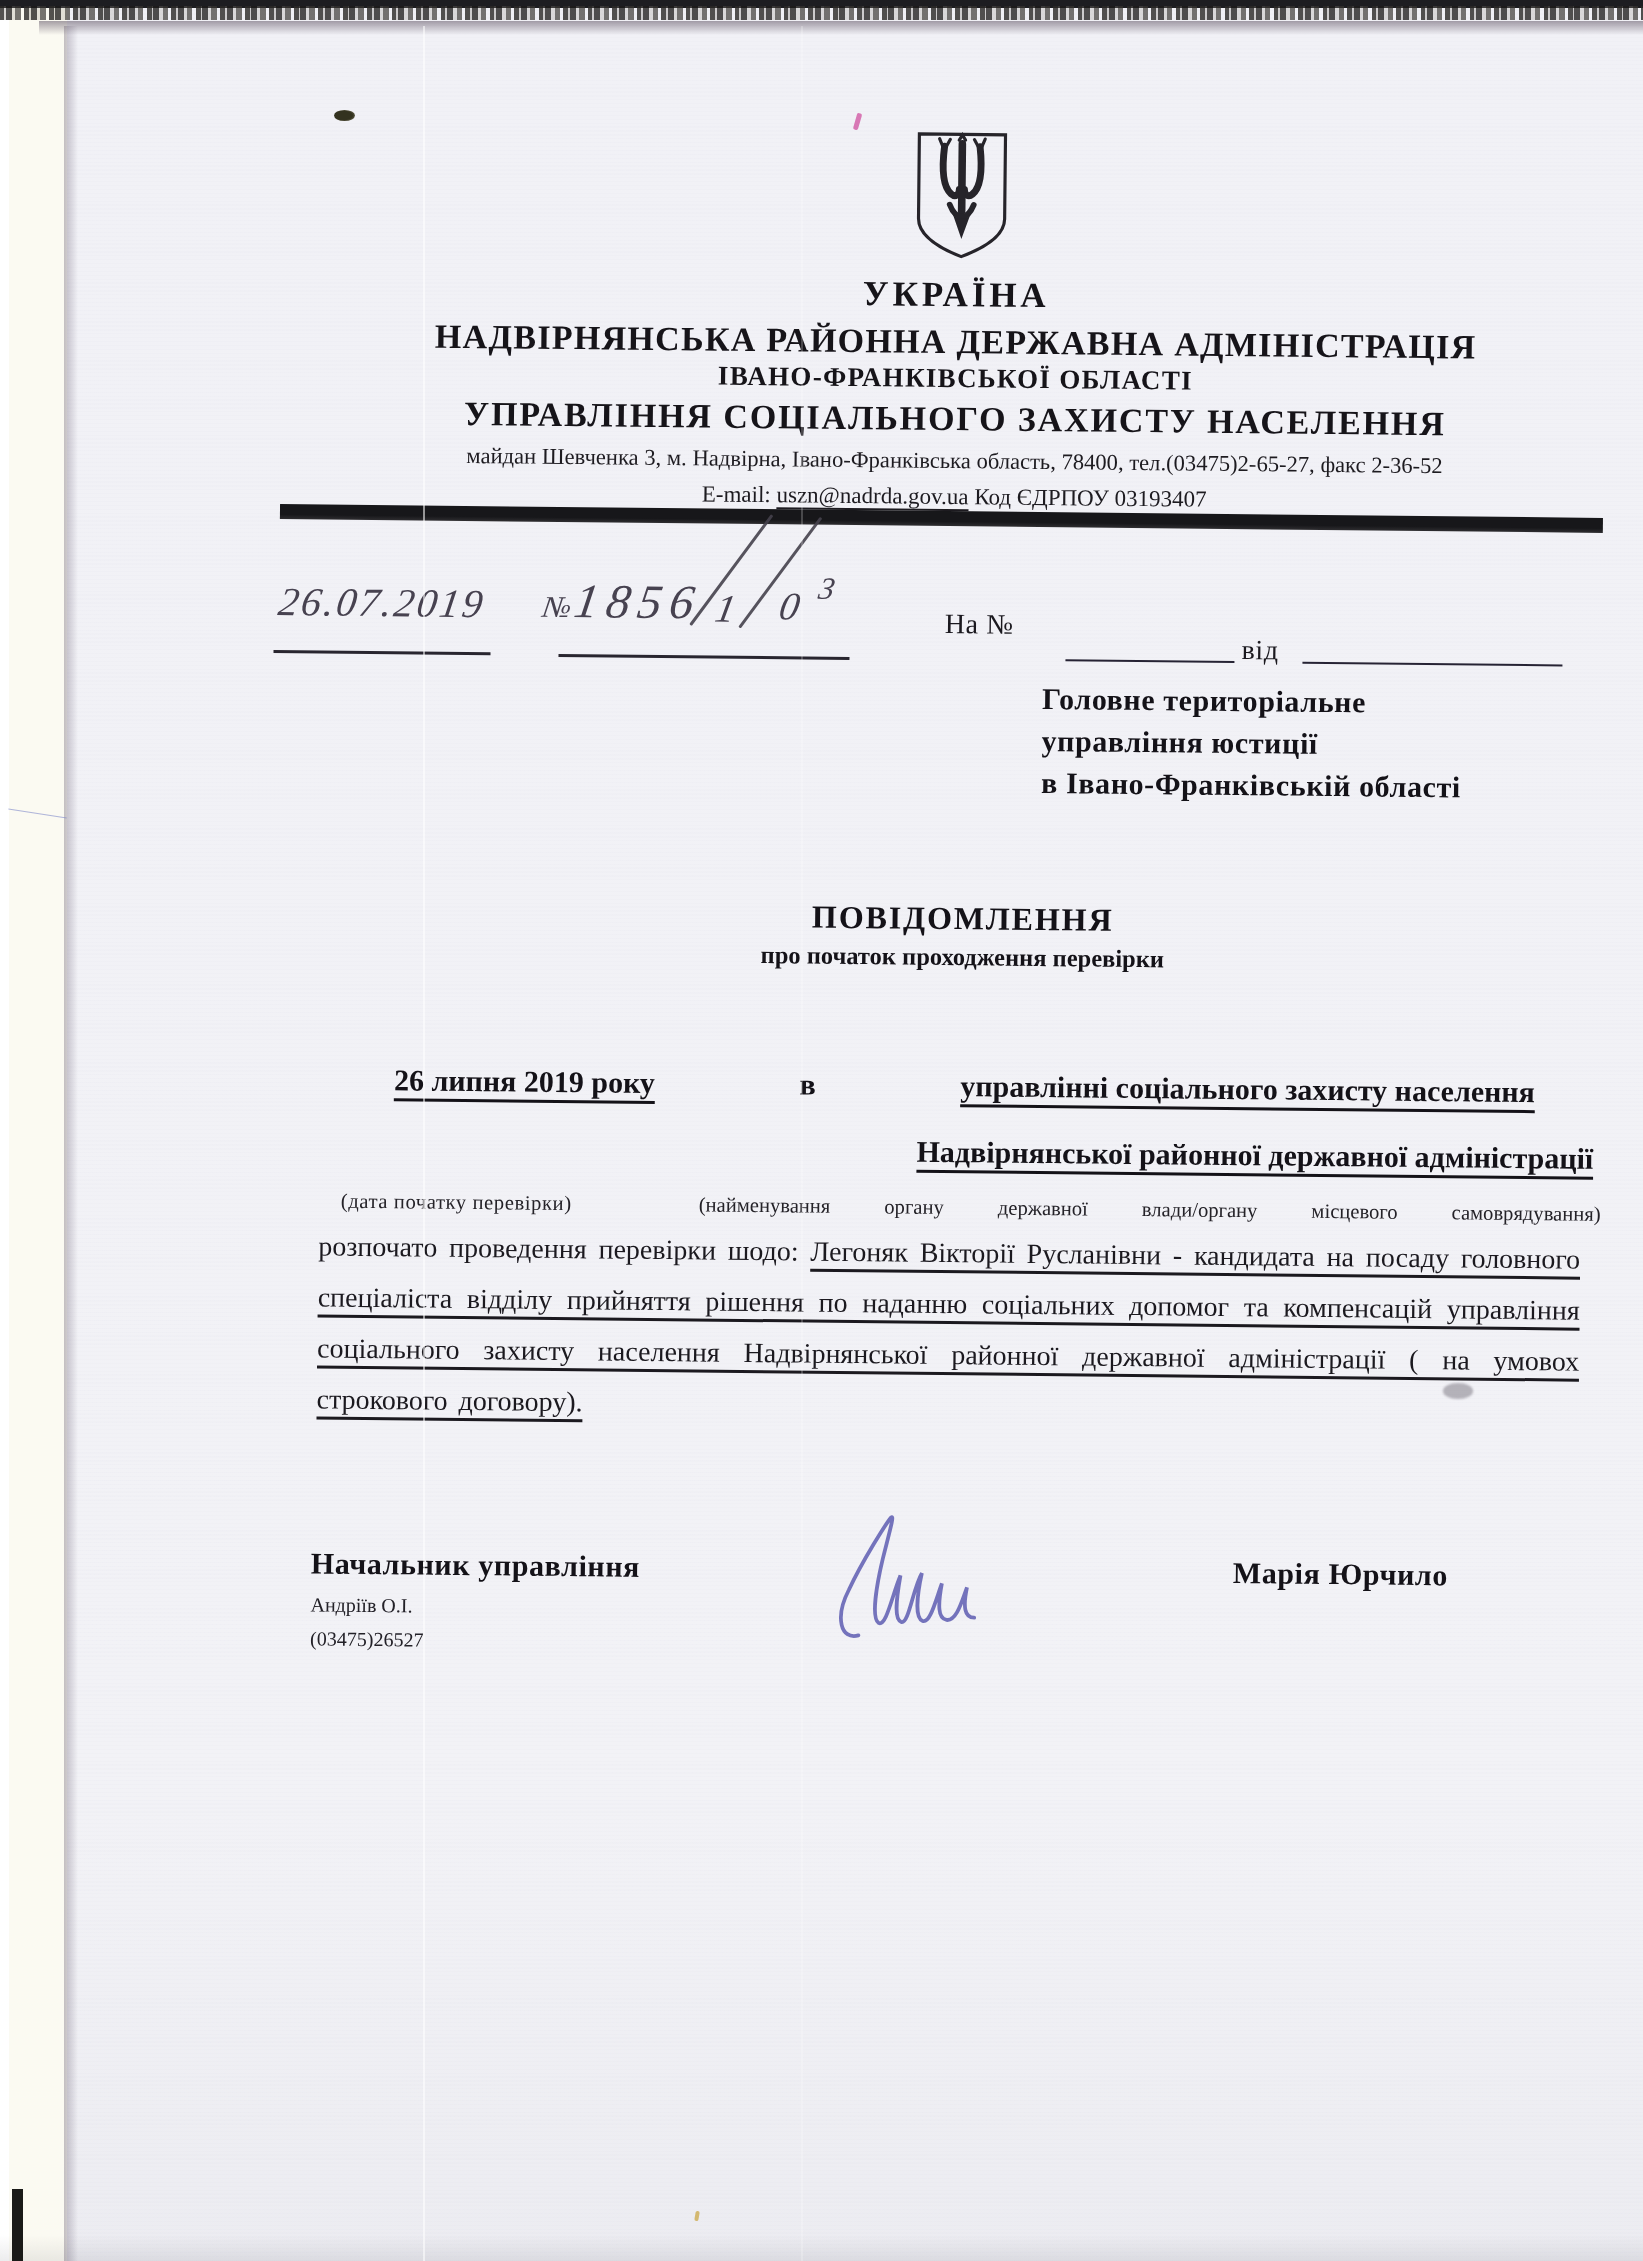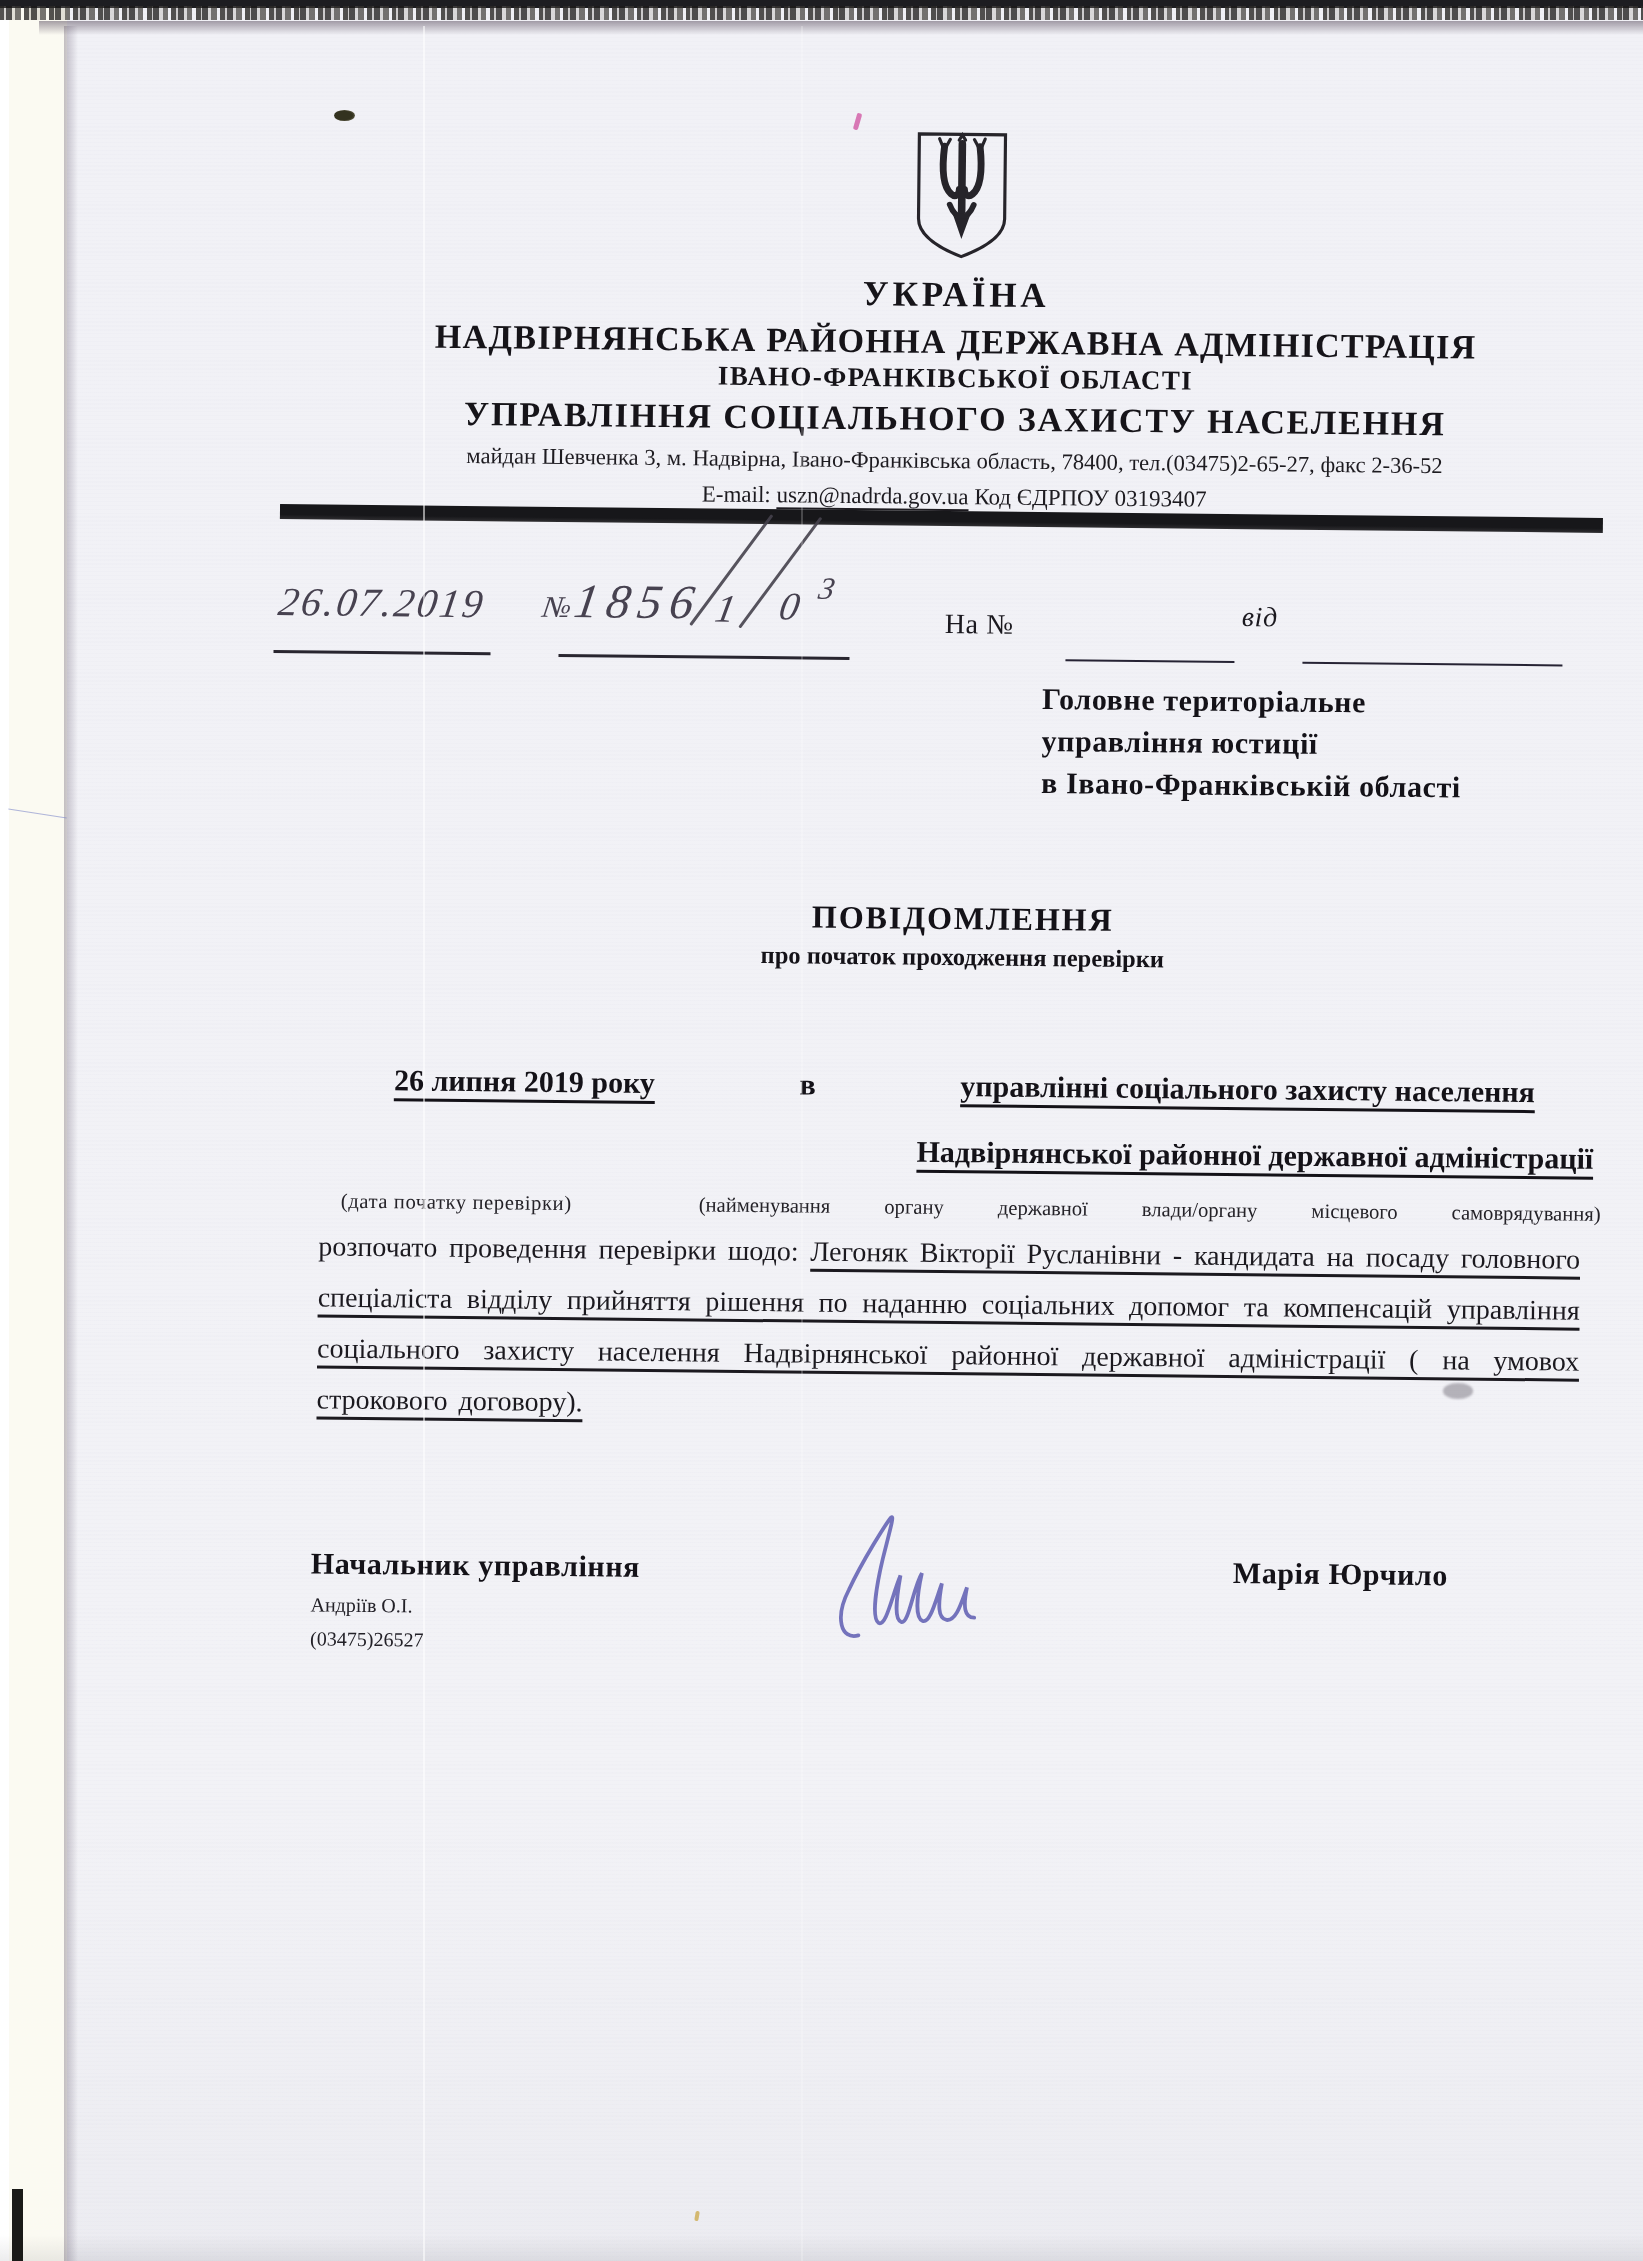--- a/index.html
+++ b/index.html
@@ -86,21 +86,21 @@
   .hw-d3{left:820px;top:565px;font-size:31px;transform:skewX(-10deg);}
   .slash{position:absolute;width:2.6px;height:137px;background:#45414d;opacity:.9;
     transform:rotate(36deg);transform-origin:top left;border-radius:1.3px;}
   .slash.k1{left:771px;top:509px;}
   .slash.k2{left:820px;top:511px;}
   .hw-line{position:absolute;height:2.6px;background:#29262f;}
   .hwl-date{left:275px;top:650px;width:217px;}
   .hwl-num{left:560px;top:651px;width:291px;}
   .ref-print{font-size:28px;letter-spacing:0.6px;color:#1b191f;}
   .na-no{left:946px;top:601px;}
-  .vid{left:1243px;top:591px;font-style:italic;}
+  .vid{left:1243px;top:624px;}
   .pl{position:absolute;height:1.9px;background:#262334;}
   .pl-1{left:1067px;top:651px;width:169px;}
   .pl-2{left:1304px;top:651px;width:260px;}
   
   .recipient{left:1044px;top:670px;width:580px;font-size:30px;font-weight:bold;
     line-height:42px;letter-spacing:0.6px;color:#141218;}
   
   .t-wrap{left:290px;width:1354px;}
   .title-main{top:893px;font-size:32px;font-weight:bold;letter-spacing:1.9px;color:#141218;}
   .title-sub{top:936px;font-size:24.5px;font-weight:bold;color:#141218;}

